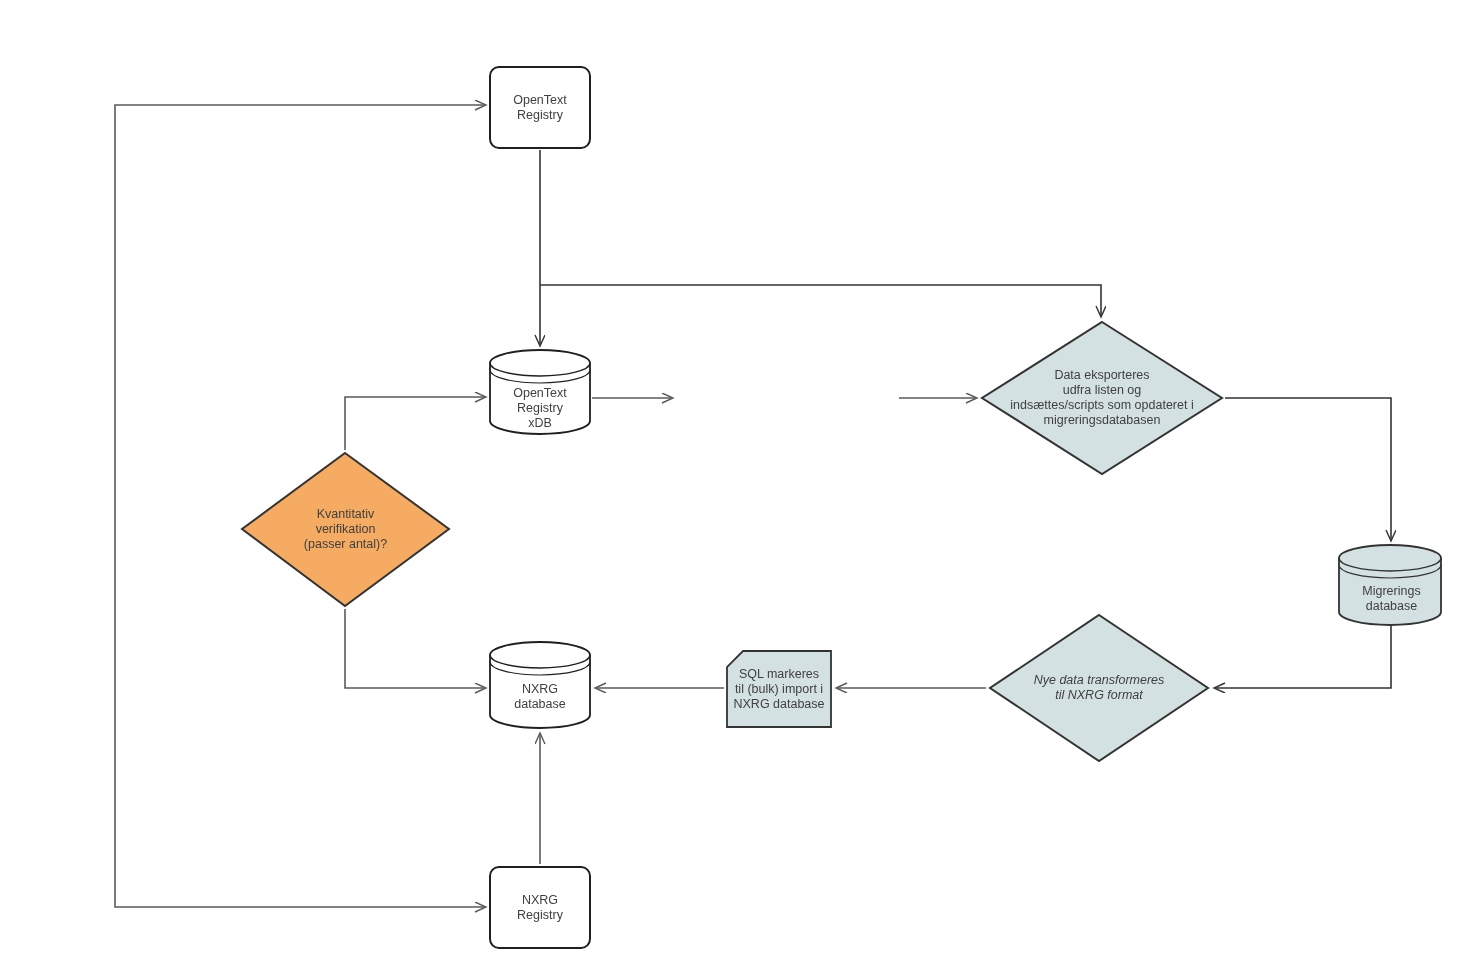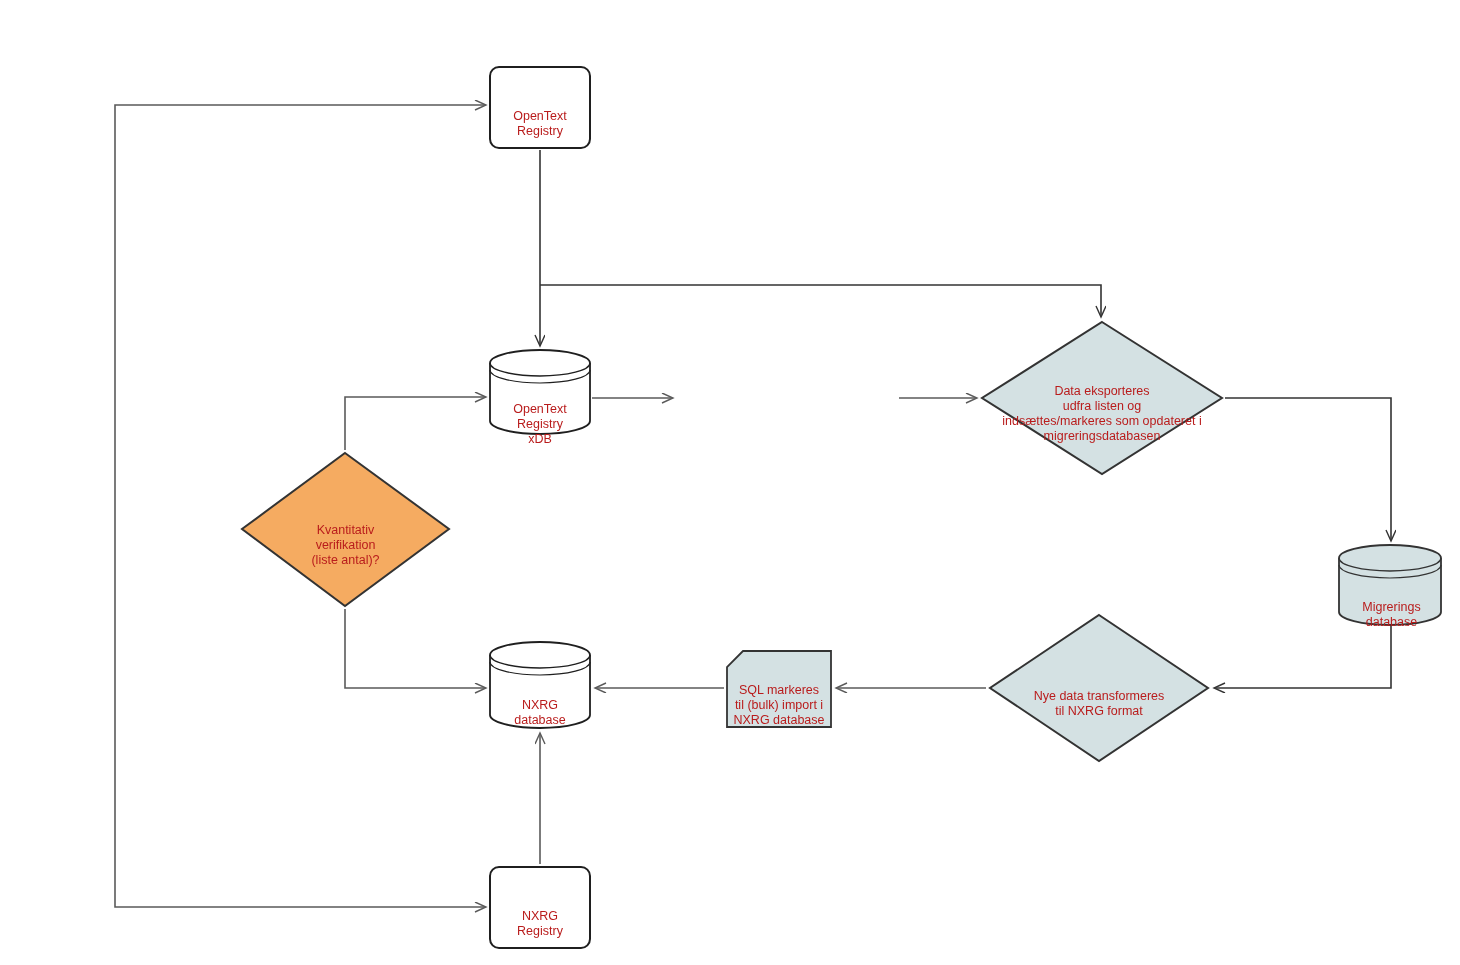--- a/index.html
+++ b/index.html
@@ -22,30 +22,30 @@
     width: 1460px;
     height: 965px;
   }
   .node {
     position: absolute;
     box-sizing: border-box;
   }
   .node-label {
     position: absolute;
     left: 0;
-    top: 16px;
+    top: 0;
     width: 100%;
     height: 100%;
     display: flex;
     align-items: center;
     justify-content: center;
     text-align: center;
     font-size: 12.5px;
     line-height: 15px;
-    color: #b91c1c;
+    color: #404040;
     white-space: pre-line;
     pointer-events: none;
   }
   
   .rrect {
     border: 2px solid #1f1f1f;
     border-radius: 10px;
     background: #ffffff;
   }
   
@@ -116,35 +116,35 @@
 xDB</div>
   </div>
 
 
   <div class="node" style="left:980px; top:320px; width:244px; height:156px;">
     <svg class="shape-svg" width="244" height="156" viewBox="0 0 244 156">
       <polygon points="122,2 242,78 122,154 2,78" fill="#d4e1e3" stroke="#333333" stroke-width="2"></polygon>
     </svg>
     <div class="node-label">Data eksporteres
 udfra listen og
-indsættes/markeres som opdateret i
+indsættes/scripts som opdateret i
 migreringsdatabasen</div>
   </div>
 
   <div class="node" style="left:1338px; top:545px; width:107px; height:80px;border-radius:12px;">
     <svg class="shape-svg" width="104" height="80" viewBox="0 0 104 80">
       <path d="M1,13 L1,67 A51,13 0 0,0 103,67 L103,13 A51,13 0 0,0 1,13 Z" fill="#d4e1e3" stroke="#333333" stroke-width="1.8"></path>
       <path d="M1,13 A51,13 0 0,0 103,13" fill="none" stroke="#333333" stroke-width="1.4"></path>
       <path d="M1,20 A51,13 0 0,0 103,20" fill="none" stroke="#333333" stroke-width="1.2"></path>
     </svg>
     <div class="node-label" style="padding-top:14px;">Migrerings
 database</div>
   </div>
 
-  <div class="node" style="left:988px; top:613px; width:222px; height:150px;">
+  <div class="node" style="left:988px; top:613px; width:222px; height:150px;font-style:italic;">
     <svg class="shape-svg" width="222" height="150" viewBox="0 0 222 150">
       <polygon points="111,2 220,75 111,148 2,75" fill="#d4e1e3" stroke="#333333" stroke-width="2"></polygon>
     </svg>
     <div class="node-label">Nye data transformeres
 til NXRG format</div>
   </div>
 
   <div class="node" style="left:726px; top:650px; width:106px; height:78px;">
     <svg class="shape-svg" width="106" height="78" viewBox="0 0 106 78">
       <polygon points="17,1 105,1 105,77 1,77 1,17" fill="#d4e1e3" stroke="#333333" stroke-width="1.8"></polygon>
@@ -168,17 +168,17 @@
     <div class="node-label">NXRG
 Registry</div>
   </div>
 
   <div class="node" style="left:240px; top:451px; width:211px; height:157px;">
     <svg class="shape-svg" width="211" height="157" viewBox="0 0 211 157">
       <polygon points="105,2 209,78 105,155 2,78" fill="#f5ab61" stroke="#333333" stroke-width="2"></polygon>
     </svg>
     <div class="node-label">Kvantitativ
 verifikation
-(liste antal)?</div>
+(passer antal)?</div>
   </div>
 
 
 </div>
 
 </body></html>

